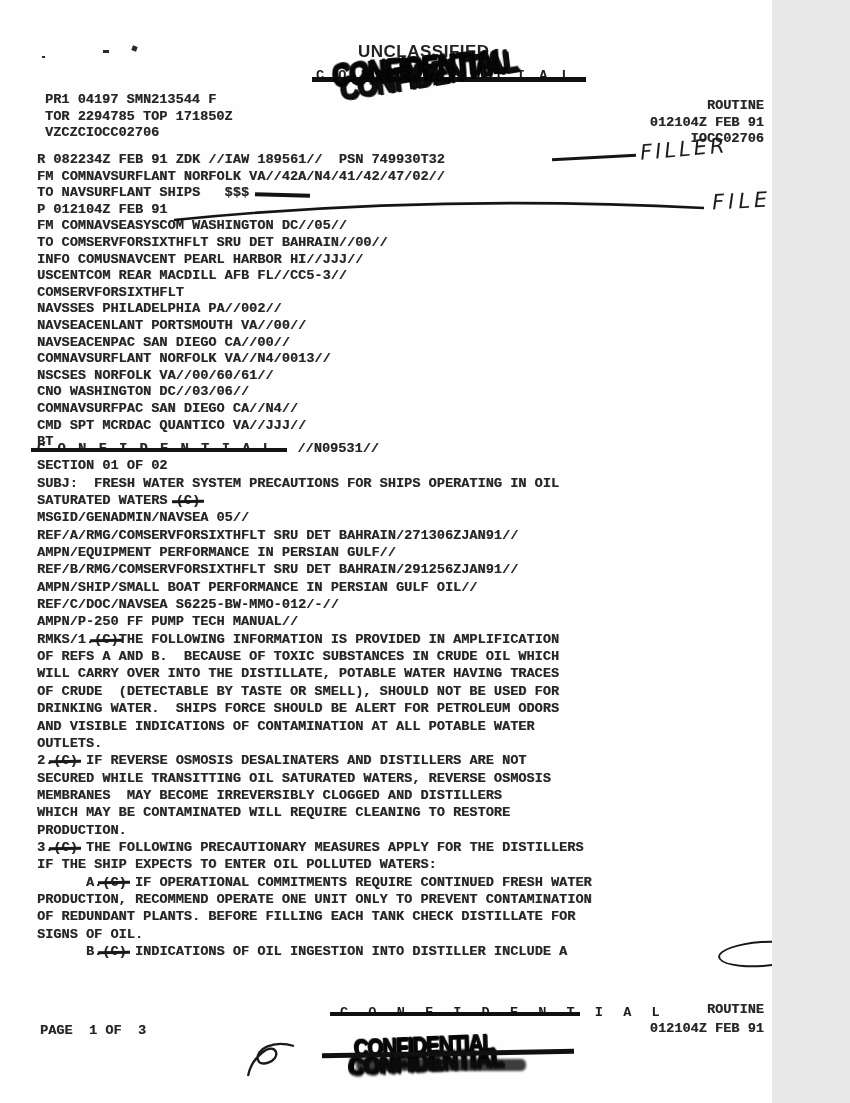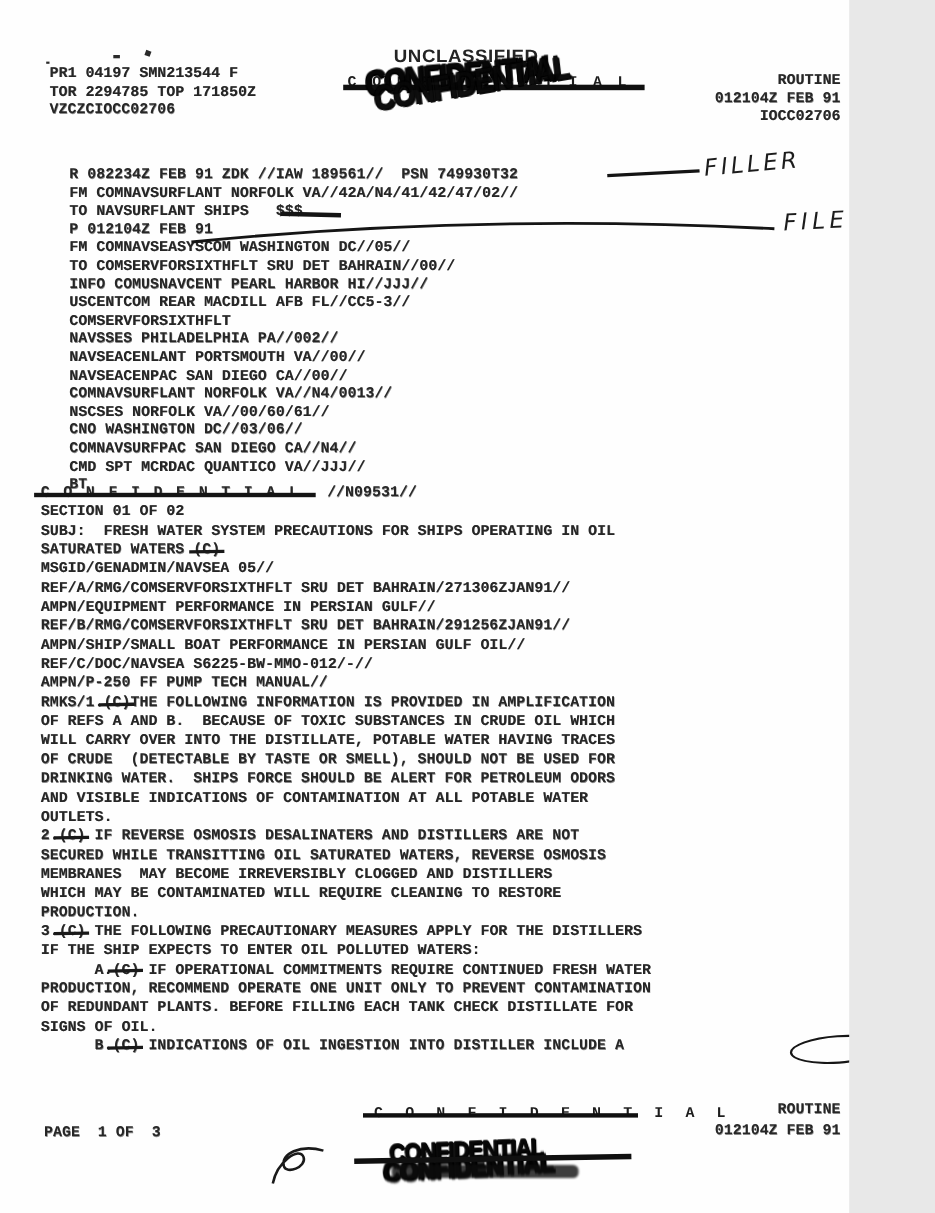--- a/index.html
+++ b/index.html
@@ -2,24 +2,24 @@
 <html><head>
 <meta charset="utf-8">
 <style>
   html,body{margin:0;padding:0;background:#e8e8e8;}
   .page{position:relative;width:772px;height:1103px;background:#fefefe;overflow:hidden;
         font-family:"Liberation Mono",monospace;}
   .typed{font-family:"Liberation Mono",monospace;font-size:13.6px;font-weight:700;
          color:#262626;white-space:pre;text-shadow:0.4px 0.4px 0 rgba(40,40,40,.55);}
   .tline{white-space:pre;}
   .block{position:absolute;}
-  .addr{left:37px;top:152px;line-height:16.6px;margin-left:26px;}
+  .addr{left:37px;top:152px;line-height:16.6px;}
   .bodyb{left:37px;top:440px;line-height:17.35px;}
   .dist{left:37px;top:947px;line-height:17.6px;letter-spacing:2.9px;}
-  .hdr{line-height:16.5px;}
+  .hdr{line-height:16.5px;margin-top:32px;}
   .hdr-left{left:45px;top:60px;}
   .hdr-right{right:8px;top:66px;text-align:right;}
   .unclass{position:absolute;left:358px;top:42px;font-family:"Liberation Sans",sans-serif;
            font-size:17px;font-weight:700;letter-spacing:.5px;color:#242424;transform:scaleY(.96);}
   
   .struck{position:relative;}
   .struck::after{content:"";position:absolute;left:-4px;right:-4px;top:46%;height:3px;
                  background:#191919;transform:rotate(-1deg);}
   .struckheavy{position:relative;}
   .struckheavy::after{content:"";position:absolute;left:-6px;right:-14px;top:44%;height:4px;

